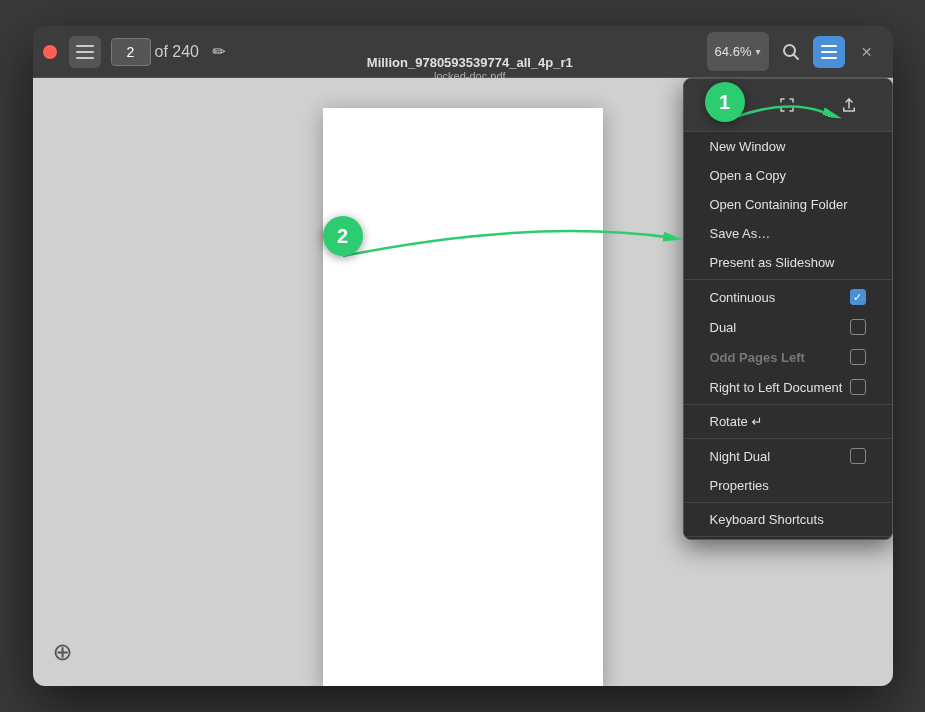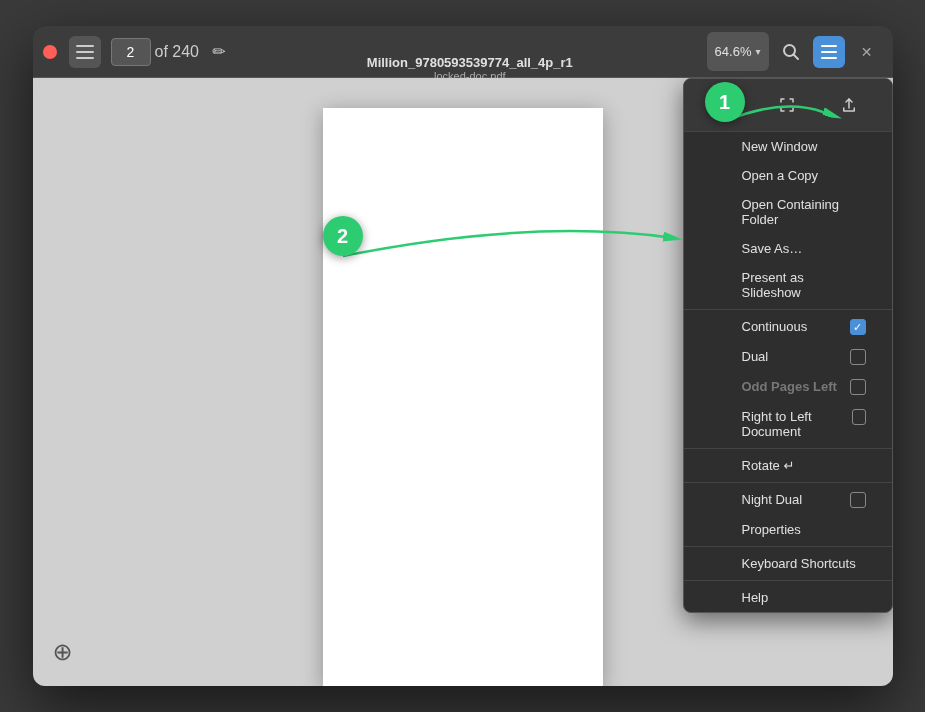--- a/index.html
+++ b/index.html
@@ -221,27 +221,26 @@
     }
 
     .menu-separator {
       height: 1px;
       background: #444;
       margin: 2px 0;
     }
 
     .menu-item {
       display: flex;
-      align-items: flex-start;
+      align-items: flex-end;
       justify-content: space-between;
       padding: 7px 26px;
       cursor: pointer;
       color: #e0e0e0;
       font-size: 13px;
-      margin-left: 32px;
     }
 
     .menu-item.disabled {
       color: #777;
       cursor: default;
       font-weight: bold;
     }
 
     .menu-checkbox {
       width: 16px; height: 16px;
@@ -426,23 +425,20 @@
             <div class="menu-checkbox"></div>
           </div>
           <div class="menu-item">
             <span>Properties</span>
           </div>
           <div class="menu-separator"></div>
           <div class="menu-item">
             <span>Keyboard Shortcuts</span>
           </div>
           <div class="menu-separator"></div>
-          <div class="menu-item">
-            <span>Help</span>
-          </div>
         </div>
     </div>
 
     <div class="annotation-circle annotation-1">
       <span>1</span>
     </div>
     <div class="annotation-circle annotation-2">
       <span>2</span>
     </div>
 

